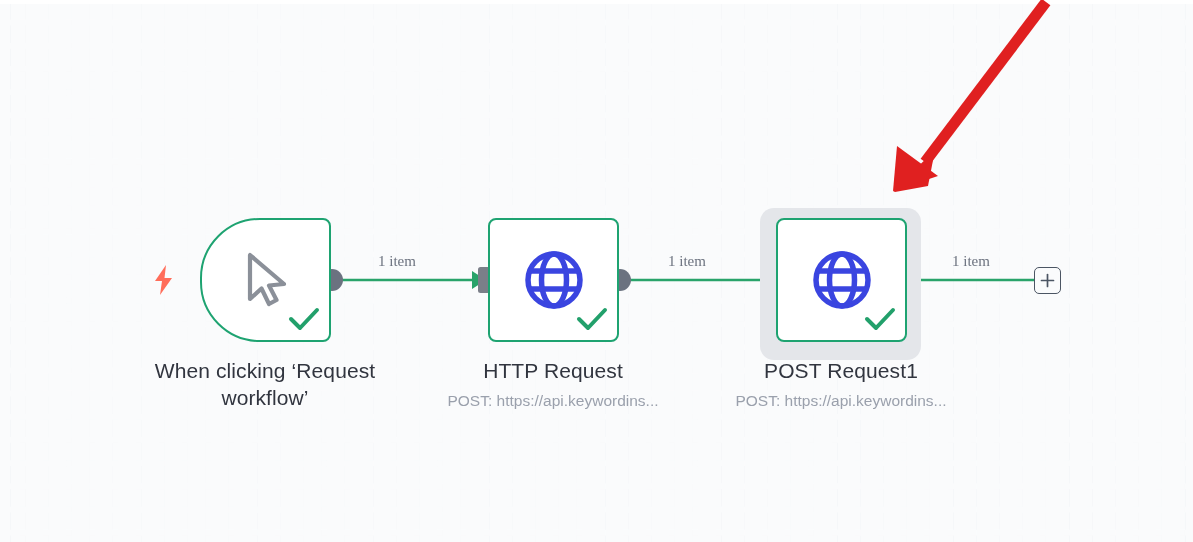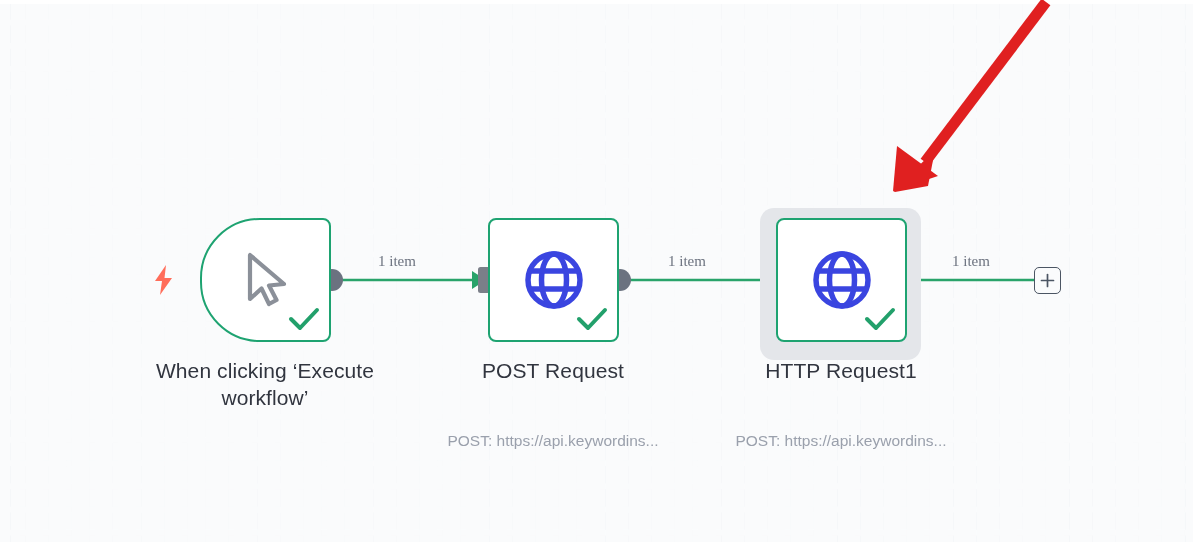--- a/index.html
+++ b/index.html
@@ -96,21 +96,20 @@
     color: #31353f;
     letter-spacing: 0.1px;
   }
   .node-subtitle {
     position: absolute;
     text-align: center;
     font-size: 15.5px;
     line-height: 19px;
     color: #9aa0ac;
     white-space: nowrap;
-    margin-top: 40px;
   }
 
   .item-label {
     position: absolute;
     font-size: 15px;
     color: #6c727f;
     white-space: nowrap;
     font-family: Liberation Serif, serif;
   }
 
@@ -179,57 +178,57 @@
       <svg width="56" height="62" viewBox="0 0 56 62">
         <path d="M12 6 L12 50 L23.5 39.5 L31 55 L38.5 51 L31 36.5 L46 35 Z" fill="none" stroke="#8b9099" stroke-width="4.2" stroke-linejoin="round" stroke-linecap="round"></path>
       </svg>
     </div>
     <div class="node-check">
       <svg width="34" height="28" viewBox="0 0 34 28">
         <path d="M4 14 L13 23 L30 5" fill="none" stroke="#22a06b" stroke-width="4" stroke-linecap="round" stroke-linejoin="round"></path>
       </svg>
     </div>
   </div>
-  <div class="node-title" style="left:131px; top:357px; width:268px;">When clicking ‘Execute workflow’</div>
+  <div class="node-title" style="left:131px; top:357px; width:268px;">When clicking ‘Request workflow’</div>
 
   <div class="node" style="left:488px; top:218px; width:131px; height:124px;">
     <div class="node-icon">
       <svg width="62" height="62" viewBox="0 0 62 62">
         <circle cx="31" cy="31" r="26" fill="none" stroke="#3a45e0" stroke-width="5.5"></circle>
         <ellipse cx="31" cy="31" rx="12.5" ry="26" fill="none" stroke="#3a45e0" stroke-width="5.5"></ellipse>
         <line x1="6" y1="22" x2="56" y2="22" stroke="#3a45e0" stroke-width="5.5"></line>
         <line x1="6" y1="40" x2="56" y2="40" stroke="#3a45e0" stroke-width="5.5"></line>
       </svg>
     </div>
     <div class="node-check">
       <svg width="34" height="28" viewBox="0 0 34 28">
         <path d="M4 14 L13 23 L30 5" fill="none" stroke="#22a06b" stroke-width="4" stroke-linecap="round" stroke-linejoin="round"></path>
       </svg>
     </div>
   </div>
-  <div class="node-title" style="left:423px; top:357px; width:260px;">POST Request</div>
+  <div class="node-title" style="left:423px; top:357px; width:260px;">HTTP Request</div>
   <div class="node-subtitle" style="left:423px; top:391px; width:260px;">POST: https://api.keywordins...</div>
 
   <div class="node-sel-ring" style="left:760px; top:208px; width:161px; height:152px;"></div>
   <div class="node" style="left:776px; top:218px; width:131px; height:124px;">
     <div class="node-icon">
       <svg width="62" height="62" viewBox="0 0 62 62">
         <circle cx="31" cy="31" r="26" fill="none" stroke="#3a45e0" stroke-width="5.5"></circle>
         <ellipse cx="31" cy="31" rx="12.5" ry="26" fill="none" stroke="#3a45e0" stroke-width="5.5"></ellipse>
         <line x1="6" y1="22" x2="56" y2="22" stroke="#3a45e0" stroke-width="5.5"></line>
         <line x1="6" y1="40" x2="56" y2="40" stroke="#3a45e0" stroke-width="5.5"></line>
       </svg>
     </div>
     <div class="node-check">
       <svg width="34" height="28" viewBox="0 0 34 28">
         <path d="M4 14 L13 23 L30 5" fill="none" stroke="#22a06b" stroke-width="4" stroke-linecap="round" stroke-linejoin="round"></path>
       </svg>
     </div>
   </div>
-  <div class="node-title" style="left:711px; top:357px; width:260px;">HTTP Request1</div>
+  <div class="node-title" style="left:711px; top:357px; width:260px;">POST Request1</div>
   <div class="node-subtitle" style="left:711px; top:391px; width:260px;">POST: https://api.keywordins...</div>
 
   <div class="item-label" style="left:378px; top:253px;">1 item</div>
   <div class="item-label" style="left:668px; top:253px;">1 item</div>
   <div class="item-label" style="left:952px; top:253px;">1 item</div>
 
   <div class="plus-btn" style="left:1034px; top:267px;">
     <svg width="15" height="15" viewBox="0 0 15 15">
       <line x1="7.5" y1="1.5" x2="7.5" y2="13.5" stroke="#4b5563" stroke-width="1.7" stroke-linecap="round"></line>
       <line x1="1.5" y1="7.5" x2="13.5" y2="7.5" stroke="#4b5563" stroke-width="1.7" stroke-linecap="round"></line>

